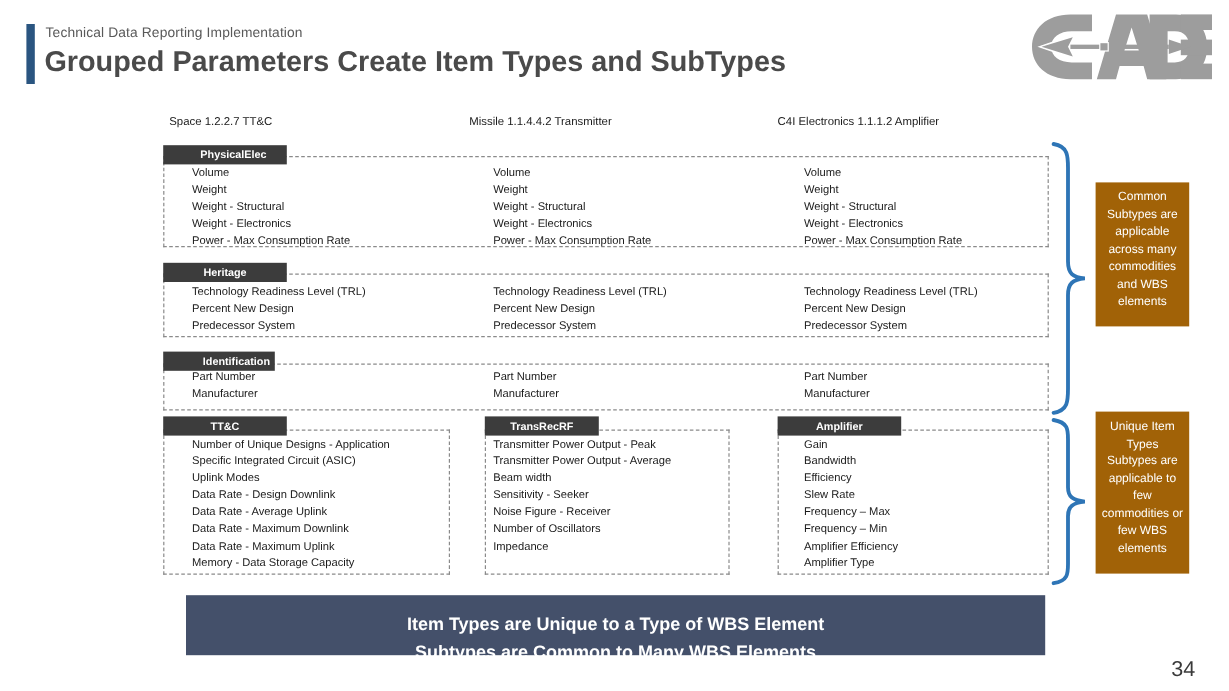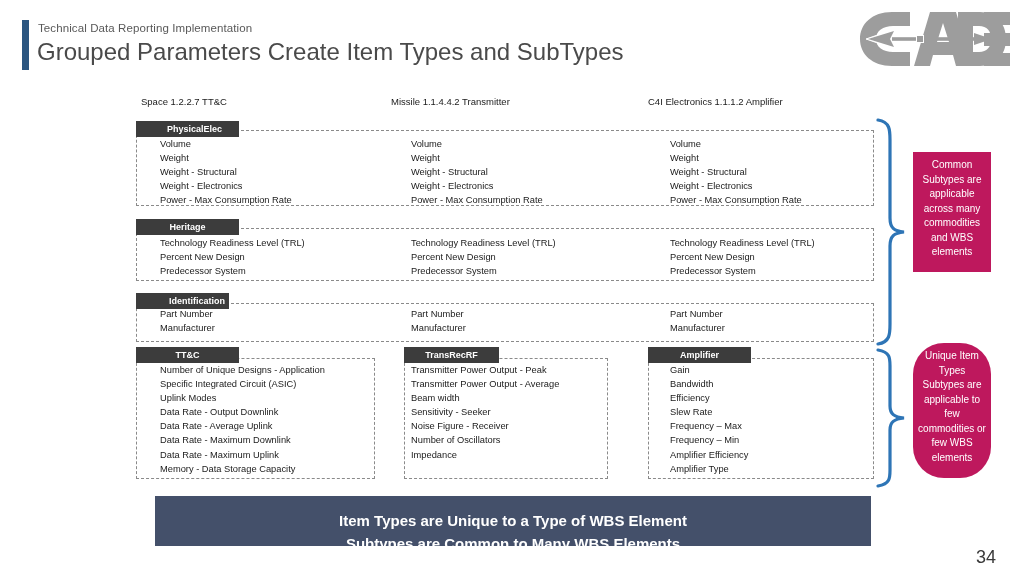--- a/index.html
+++ b/index.html
@@ -25,21 +25,21 @@
   }
   .hdr-sub {
     position: absolute; left: 38px; top: 22px;
     font-size: 11.5px; color: #595959;
     letter-spacing: .1px;
     white-space: nowrap;
   }
   .hdr-title {
     position: absolute; left: 37px; top: 38px;
     font-size: 24px; color: #4A4A4A;
-    font-weight: 400;
+    font-weight: 700;
     white-space: nowrap;
   }
 
   
   .logo {
     position: absolute; right: 14px; top: 8px;
     width: 152px; height: 62px;
   }
 
   
@@ -107,29 +107,29 @@
 
   
   .brace {
     position: absolute;
     pointer-events: none;
   }
 
   
   .callout {
     position: absolute;
-    background: #be185d;
+    background: #a16207;
     color: #ffffff;
     font-size: 10px;
     line-height: 14.5px;
     text-align: center;
     padding: 6px 4px;
   }
   #calloutTop { left: 913px; top: 152px; width: 78px; height: 120px; }
-  #calloutBot { left: 913px; top: 343px; width: 78px; height: 135px; border-radius: 31px; }
+  #calloutBot { left: 913px; top: 343px; width: 78px; height: 135px; }
 
   
   .banner {
     position: absolute;
     left: 155px; top: 496px;
     width: 716px; height: 50px;
     background: #44506A;
     color: #ffffff;
     font-size: 15px;
     font-weight: bold;
@@ -243,21 +243,21 @@
       <div>Part Number</div>
       <div>Manufacturer</div>
     </div>
 
   <div class="grp" id="grpD"></div>
   <div class="grp-label" id="lblD">TT&amp;C</div>
   <div class="plist c0 rD">
       <div>Number of Unique Designs - Application</div>
       <div>Specific Integrated Circuit (ASIC)</div>
       <div>Uplink Modes</div>
-      <div>Data Rate - Output Downlink</div>
+      <div>Data Rate - Design Downlink</div>
       <div>Data Rate - Average Uplink</div>
       <div>Data Rate - Maximum Downlink</div>
       <div>Data Rate - Maximum Uplink</div>
       <div>Memory - Data Storage Capacity</div>
     </div>
 
   <div class="grp" id="grpE"></div>
   <div class="grp-label" id="lblE">TransRecRF</div>
   <div class="plist c1 rD">
       <div>Transmitter Power Output - Peak</div>

